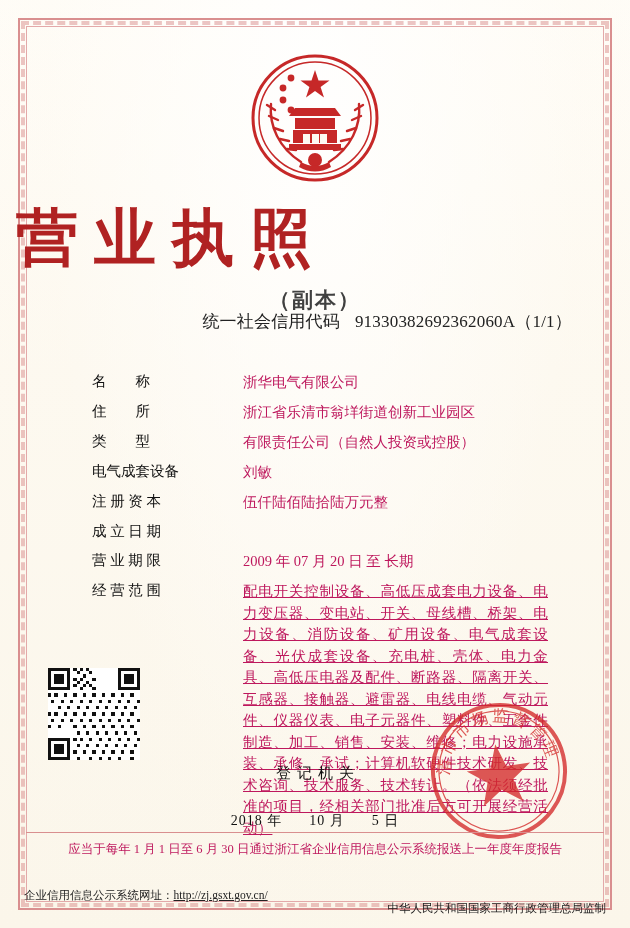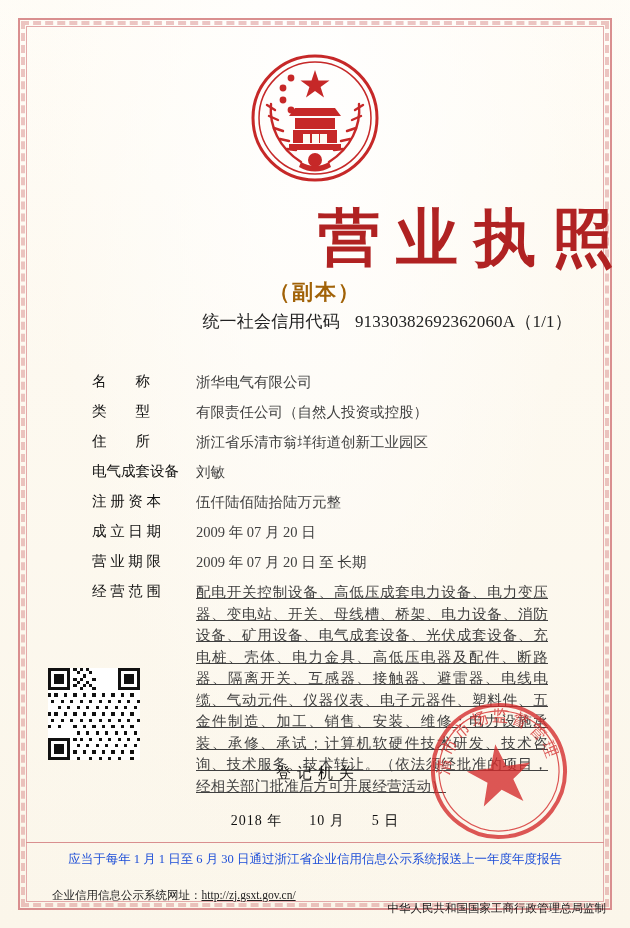--- a/index.html
+++ b/index.html
@@ -53,36 +53,36 @@
     transform: translateX(-50%);
     width: 132px;
     height: 132px;
   }
   
   .title {
     position: absolute;
     top: 196px;
     left: 0;
     width: 100%;
-    text-align: right;
+    text-align: left;
     font-size: 62px;
     letter-spacing: 16px;
     text-indent: 16px;
     color: #b02222;
     font-weight: bold;
     font-family: "Liberation Serif", serif;
   }
   .subtitle {
     position: absolute;
-    top: 278px;
+    top: 286px;
     left: 0;
     width: 100%;
     text-align: center;
     font-size: 21px;
-    color: #a16207;
+    color: #404040;
     letter-spacing: 2px;
     font-weight: bold;
   }
   .credit-code {
     position: absolute;
     top: 310px;
     right: 58px;
     font-size: 17px;
     color: #222;
     letter-spacing: 0.2px;
@@ -103,22 +103,23 @@
     width: 104px;
     flex: 0 0 104px;
     font-size: 14.5px;
     color: #111;
     letter-spacing: 0px;
     white-space: nowrap;
   }
   .row-value {
     flex: 1 1 auto;
     font-size: 14.5px;
-    color: #404040;
+    color: #be185d;
     line-height: 20px;
+    margin-left: 47px;
   }
   .row-scope .row-value {
     line-height: 21.5px;
     text-align: justify;
     letter-spacing: 0.2px;
     text-decoration: underline;
   }
   
   .reg-auth {
     position: absolute;
@@ -160,41 +161,41 @@
     height: 142px;
     opacity: 0.78;
     transform: rotate(-8deg);
     pointer-events: none;
   }
   
   .footer-note {
     position: absolute;
     left: 26px;
     right: 26px;
-    bottom: 60px;
+    bottom: 70px;
     border-top: 1px solid #d98f8f;
     padding-top: 8px;
     text-align: center;
     font-size: 12.5px;
-    color: #1d4ed8;
+    color: #be185d;
     margin-top: 13px;
   }
   
   .bottom-bar {
     position: absolute;
     left: 24px;
     right: 24px;
     bottom: 12px;
     display: flex;
     justify-content: space-between;
     align-items: center;
     font-size: 11.5px;
     color: #222;
   }
-  .bottom-left { white-space: nowrap; margin-left: 28px; }
+  .bottom-left { white-space: nowrap; }
   .bottom-left .url { text-decoration: underline; }
   .bottom-right { white-space: nowrap; margin-top: 26px; }
 </style>
 </head>
 <body>
 
 <div id="page">
   <div class="paper-tint"></div>
 
   <div class="border-pattern"></div>
@@ -246,38 +247,37 @@
     <span style="display:inline-block;width:6px"></span>
     <span>91330382692362060A（1/1）</span>
   </div>
 
   <div class="fields">
     <div class="row">
       <div class="row-label">名　　称</div>
       <div class="row-value">浙华电气有限公司</div>
     </div>
     <div class="row">
+      <div class="row-label">住　　所</div>
+      <div class="row-value">浙江省乐清市翁垟街道创新工业园区</div>
+    </div>
+    <div class="row">
       <div class="row-label">类　　型</div>
       <div class="row-value">有限责任公司（自然人投资或控股）</div>
     </div>
     <div class="row">
-      <div class="row-label">住　　所</div>
-      <div class="row-value">浙江省乐清市翁垟街道创新工业园区</div>
-    </div>
-    <div class="row">
       <div class="row-label">电气成套设备</div>
       <div class="row-value">刘敏</div>
     </div>
     <div class="row">
       <div class="row-label">注 册 资 本</div>
       <div class="row-value">伍仟陆佰陆拾陆万元整</div>
     </div>
     <div class="row">
       <div class="row-label">成 立 日 期</div>
-      <div class="row-value">2009 年 07 月 20 日</div>
     </div>
     <div class="row term-row">
       <div class="row-label">营 业 期 限</div>
       <div class="row-value">2009 年 07 月 20 日 至 长期</div>
     </div>
     <div class="row row-scope">
       <div class="row-label">经 营 范 围</div>
       <div class="row-value">配电开关控制设备、高低压成套电力设备、电力变压器、变电站、开关、母线槽、桥架、电力设备、消防设备、矿用设备、电气成套设备、光伏成套设备、充电桩、壳体、电力金具、高低压电器及配件、断路器、隔离开关、互感器、接触器、避雷器、电线电缆、气动元件、仪器仪表、电子元器件、塑料件、五金件制造、加工、销售、安装、维修；电力设施承装、承修、承试；计算机软硬件技术研发、技术咨询、技术服务、技术转让。（依法须经批准的项目，经相关部门批准后方可开展经营活动）</div>
     </div>
   </div>

